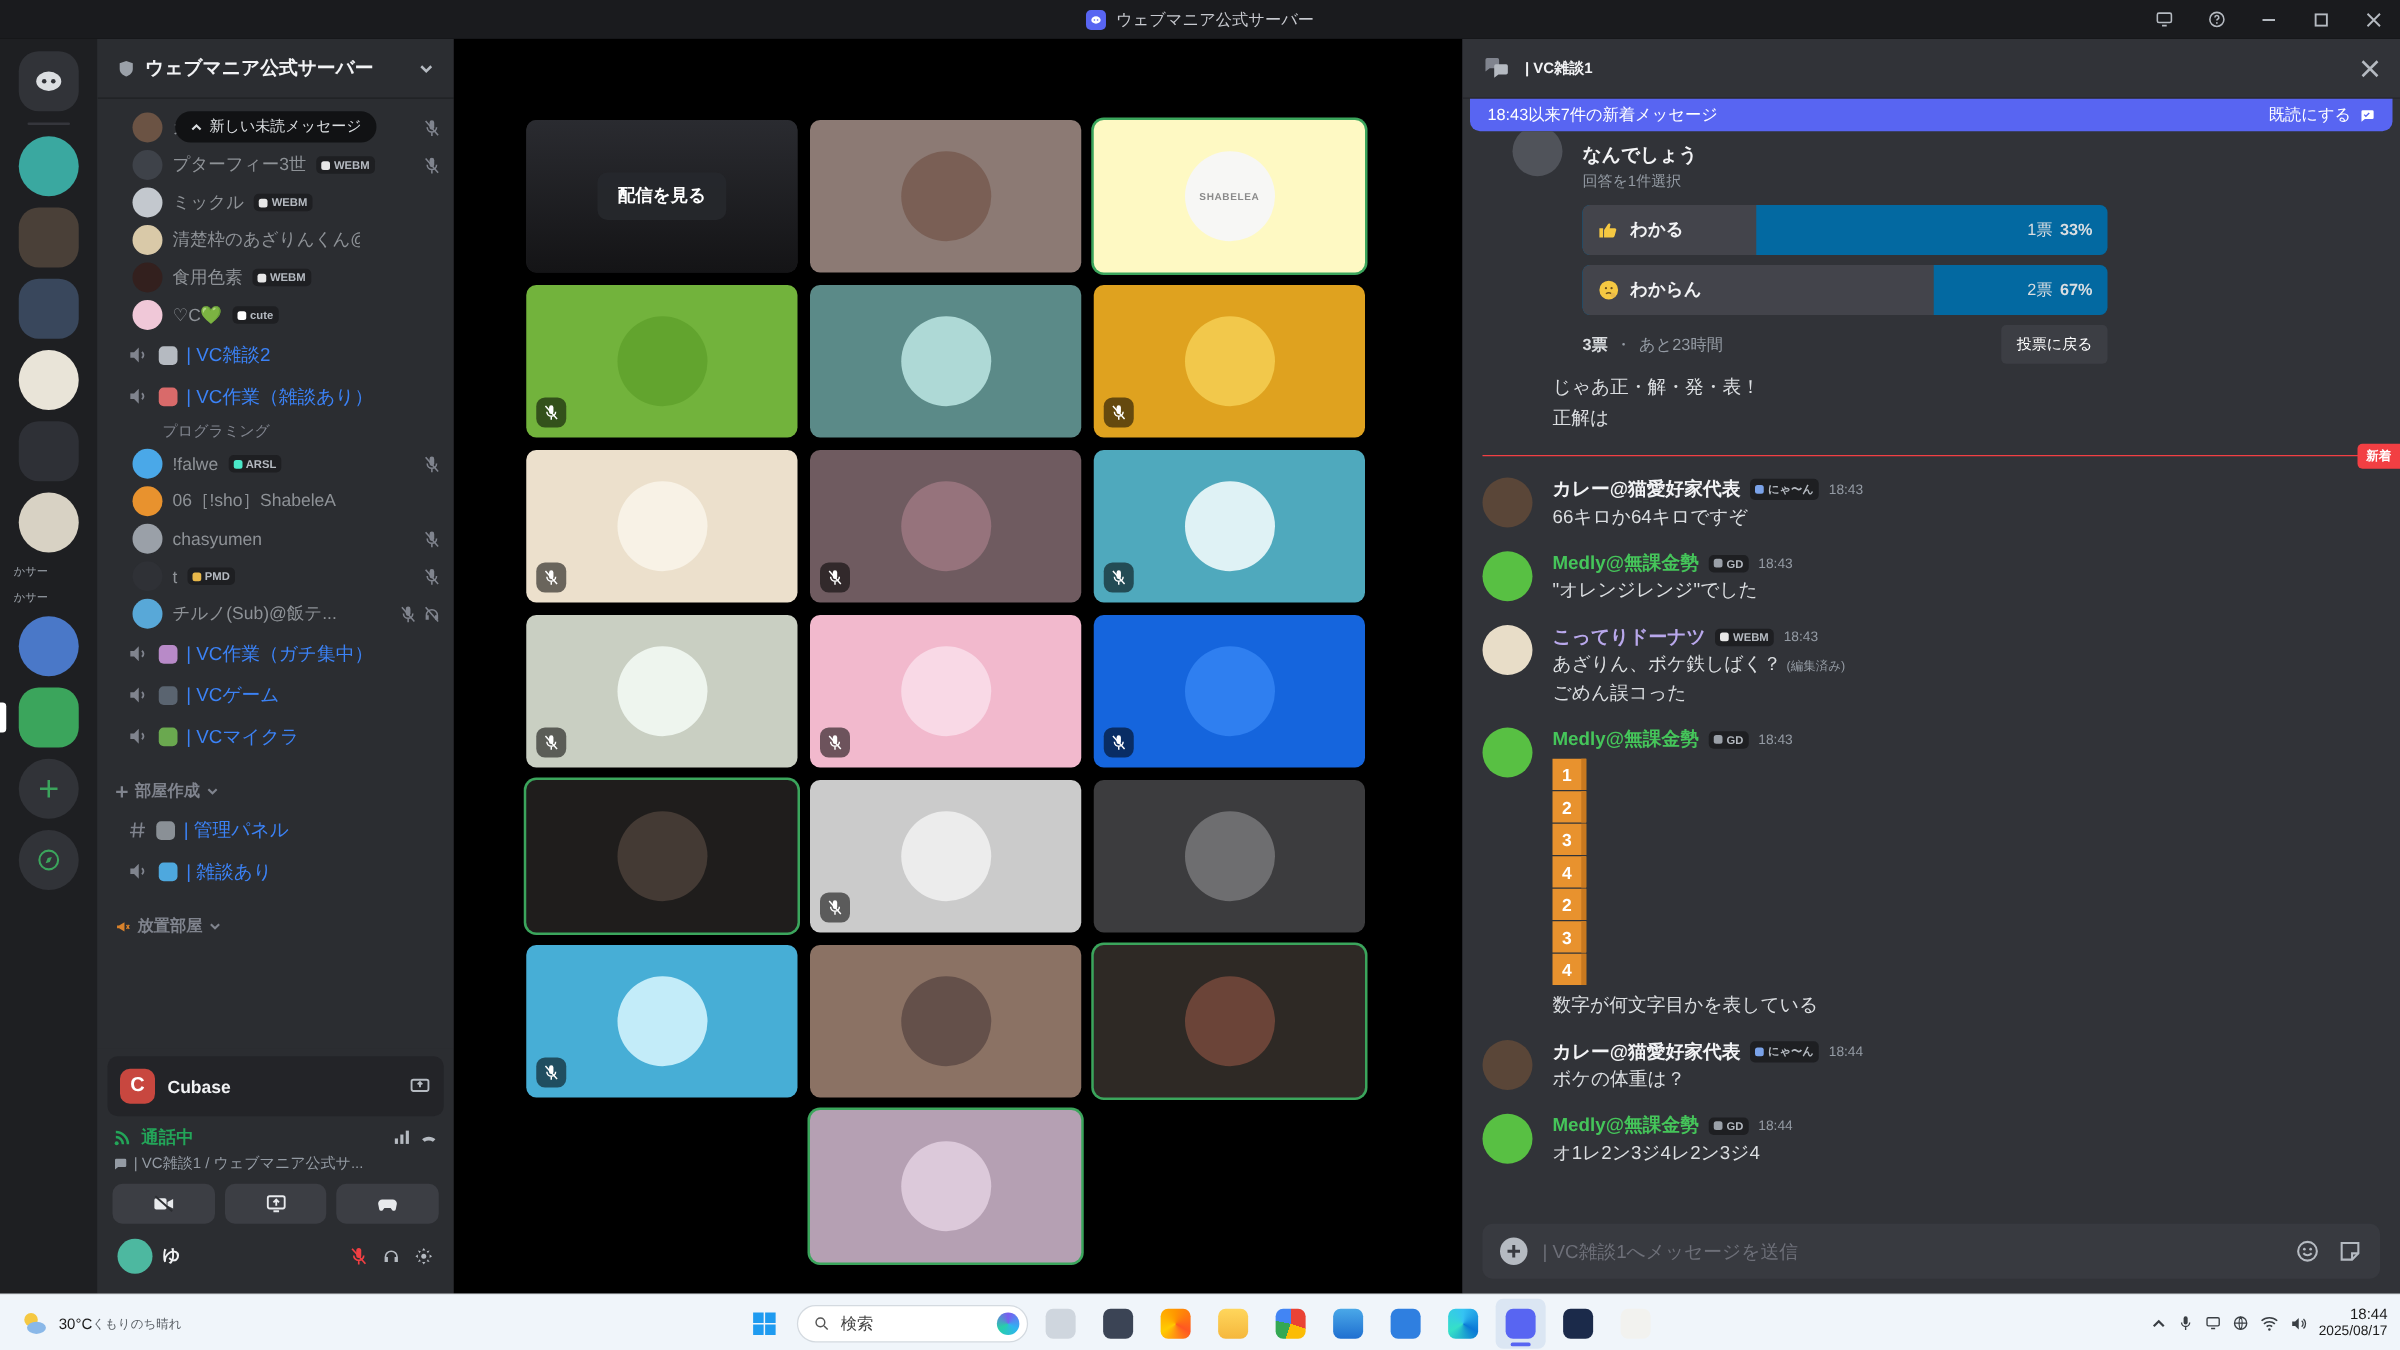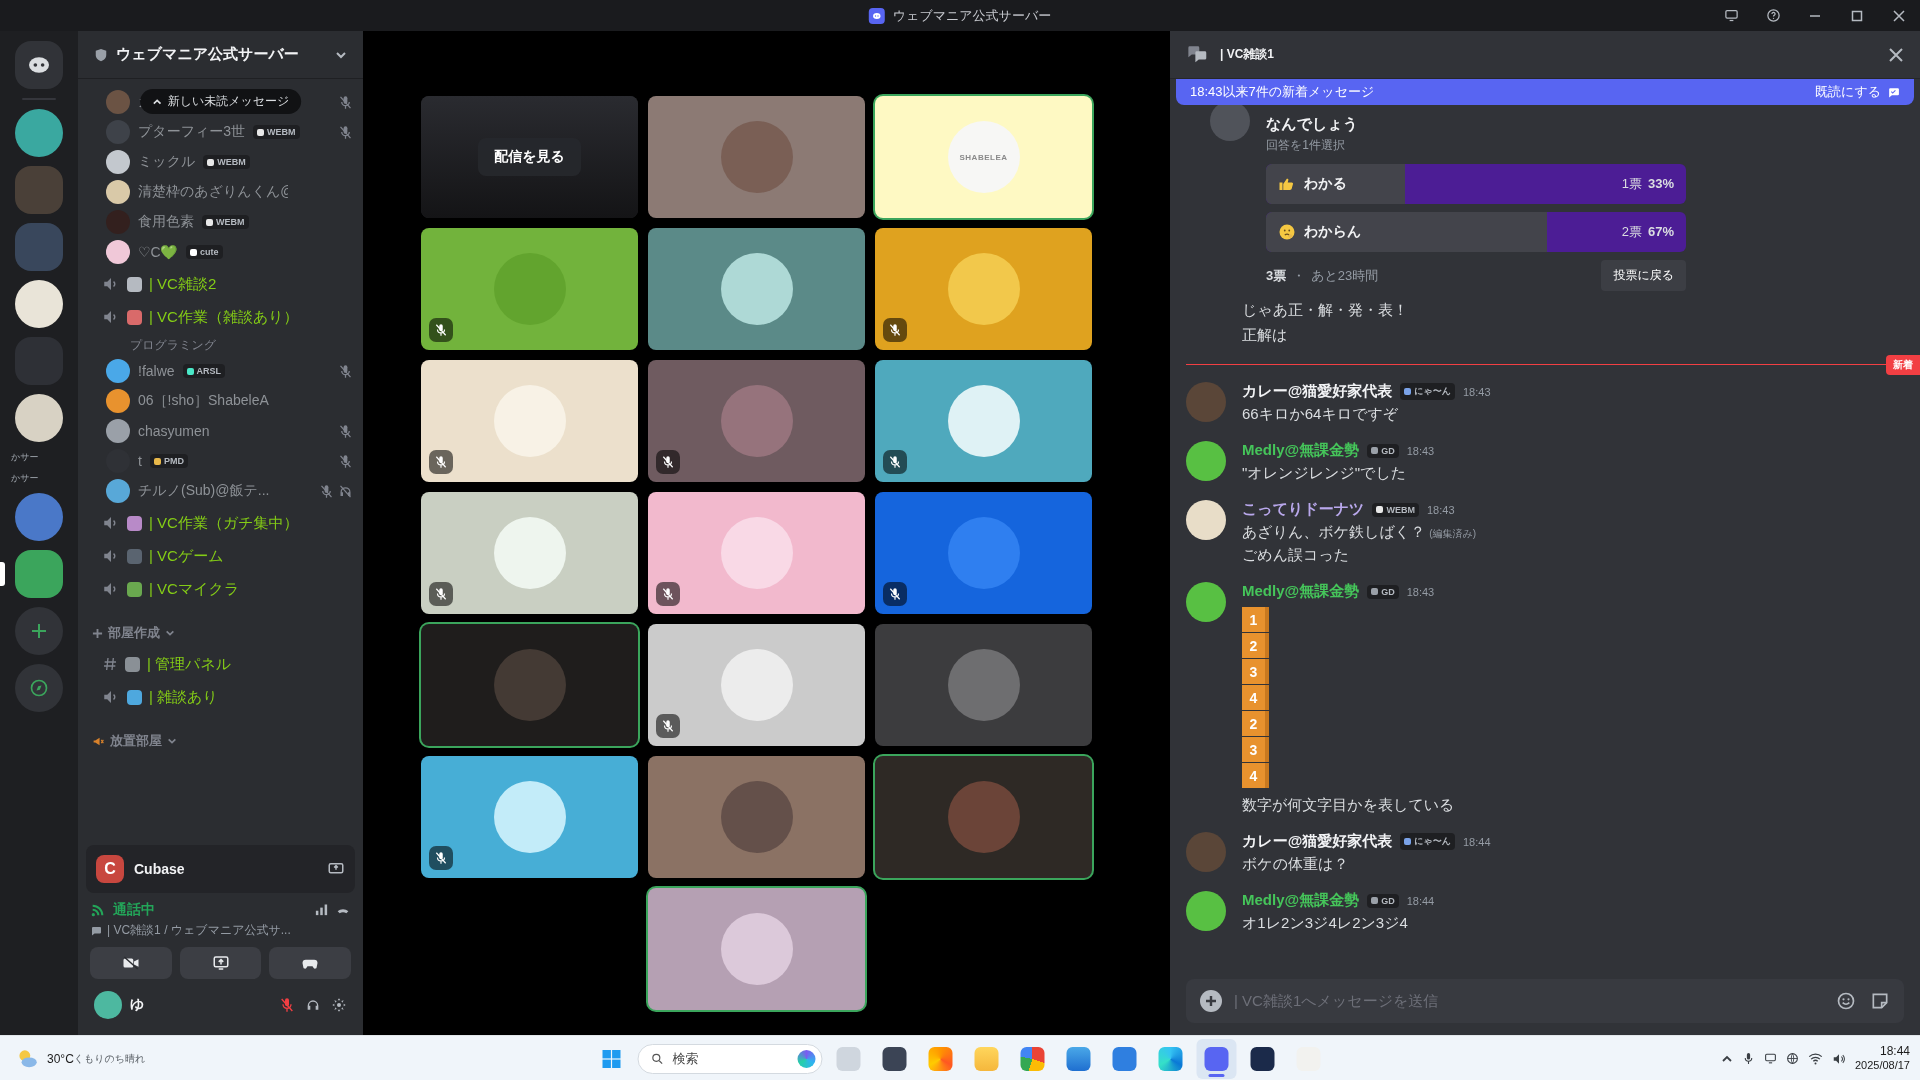--- a/index.html
+++ b/index.html
@@ -28,21 +28,21 @@
   .sb-header{height:48px;border-bottom:1px solid #1f2023;display:flex;align-items:center;gap:8px;padding:0 16px;cursor:pointer;}
   .sb-header .name{color:#f2f3f5;font-weight:bold;font-size:15px;white-space:nowrap;overflow:hidden;}
   .sb-scroll{position:absolute;top:48px;left:0;right:0;bottom:196px;overflow:hidden;padding-top:8px;}
   .unread-pill{position:absolute;top:58px;left:50%;transform:translateX(-50%);background:#111214;color:#dbdee1;font-size:12px;padding:4px 12px;border-radius:16px;display:flex;align-items:center;gap:6px;z-index:5;cursor:pointer;white-space:nowrap;}
   .member-row{height:30px;display:flex;align-items:center;gap:8px;padding:0 10px 0 28px;cursor:pointer;color:#8e9297;}
   .m-avatar{width:24px;height:24px;border-radius:50%;flex-shrink:0;}
   .m-name{font-size:14px;white-space:nowrap;overflow:hidden;max-width:150px;}
   .m-badge{font-size:9px;font-weight:bold;background:#1e1f22;color:#b5bac1;border-radius:4px;padding:2px 4px;display:flex;align-items:center;gap:3px;flex-shrink:0;}
   .m-dot{width:7px;height:7px;border-radius:2px;display:inline-block;}
   .m-icons{margin-left:auto;display:flex;gap:4px;color:#80848e;}
-  .channel-row{height:32px;display:flex;align-items:center;gap:7px;padding:0 10px 0 16px;cursor:pointer;color:#84cc16;margin:1px 8px;border-radius:4px;}
+  .channel-row{height:32px;display:flex;align-items:center;gap:7px;padding:0 10px 0 16px;cursor:pointer;color:#3b82f6;margin:1px 8px;border-radius:4px;}
   .ch-dot{width:15px;height:15px;border-radius:4px;flex-shrink:0;}
   .ch-name{font-size:15px;font-weight:500;white-space:nowrap;overflow:hidden;}
   .cat-row{height:28px;display:flex;align-items:center;gap:5px;padding:0 10px 0 14px;color:#80848e;font-size:13px;font-weight:bold;cursor:pointer;margin-top:14px;}
   .prog-row{height:22px;display:flex;align-items:center;padding-left:52px;color:#80848e;font-size:12px;}
   .sb-bottom{position:absolute;left:0;right:0;bottom:0;height:196px;background:#2b2d31;padding:6px 8px 0;}
   .activity-card{background:#232428;border-radius:8px;padding:10px;display:flex;align-items:center;gap:10px;}
   .act-logo{width:28px;height:28px;border-radius:8px;background:#c8473f;color:#fff;display:flex;align-items:center;justify-content:center;font-weight:bold;font-size:16px;}
   .act-name{color:#f2f3f5;font-size:14px;font-weight:bold;}
   .act-share{margin-left:auto;color:#b5bac1;cursor:pointer;}
   .call-block{padding:8px 4px 4px;}
@@ -72,21 +72,21 @@
   .chat-header{height:48px;border-bottom:1px solid #26272b;display:flex;align-items:center;gap:10px;padding:0 16px;flex-shrink:0;}
   .chat-title{color:#f2f3f5;font-weight:bold;font-size:12px;}
   .chat-close{margin-left:auto;color:#b5bac1;cursor:pointer;}
   .chat-banner{height:26px;background:#5865f2;border-radius:0 0 8px 8px;margin:0 6px;display:flex;align-items:center;padding:0 14px;color:#fff;font-size:13px;flex-shrink:0;cursor:pointer;}
   .banner-action{margin-left:auto;font-weight:normal;display:flex;align-items:center;gap:6px;}
   .chat-scroll{flex:1;overflow:hidden;padding:10px 16px 0;position:relative;}
   .poll{margin-left:80px;position:relative;}
   .poll-peek-avatar{position:absolute;left:-56px;top:-14px;width:40px;height:40px;border-radius:50%;}
   .poll-q{font-weight:bold;font-size:15px;color:#f2f3f5;}
   .poll-hint{font-size:12px;color:#949ba4;margin:3px 0 10px;}
-  .poll-opt{position:relative;width:420px;height:40px;border-radius:6px;background:#4c1d95;margin-bottom:8px;overflow:hidden;display:flex;align-items:center;padding:0 12px;gap:8px;cursor:pointer;}
+  .poll-opt{position:relative;width:420px;height:40px;border-radius:6px;background:#0369a1;margin-bottom:8px;overflow:hidden;display:flex;align-items:center;padding:0 12px;gap:8px;cursor:pointer;}
   .poll-fill{position:absolute;left:0;top:0;bottom:0;background:#43444b;}
   .poll-emoji{z-index:1;}
   .poll-label{font-weight:bold;color:#f2f3f5;font-size:14px;z-index:1;}
   .poll-right{margin-left:auto;z-index:1;font-size:13px;color:#dbdee1;display:flex;gap:6px;align-items:baseline;}
   .poll-pct{font-weight:bold;}
   .poll-footer{display:flex;align-items:center;gap:6px;font-size:13px;color:#dbdee1;width:420px;margin-top:6px;}
   .poll-votes{font-weight:bold;}
   .poll-muted{color:#949ba4;}
   .poll-return{margin-left:auto;background:#3c3e44;border:none;border-radius:4px;padding:7px 12px;font-size:12px;color:#fff;cursor:pointer;}
   .pre-line{color:#dbdee1;font-size:15px;line-height:1.5;margin-left:56px;margin-top:8px;}

